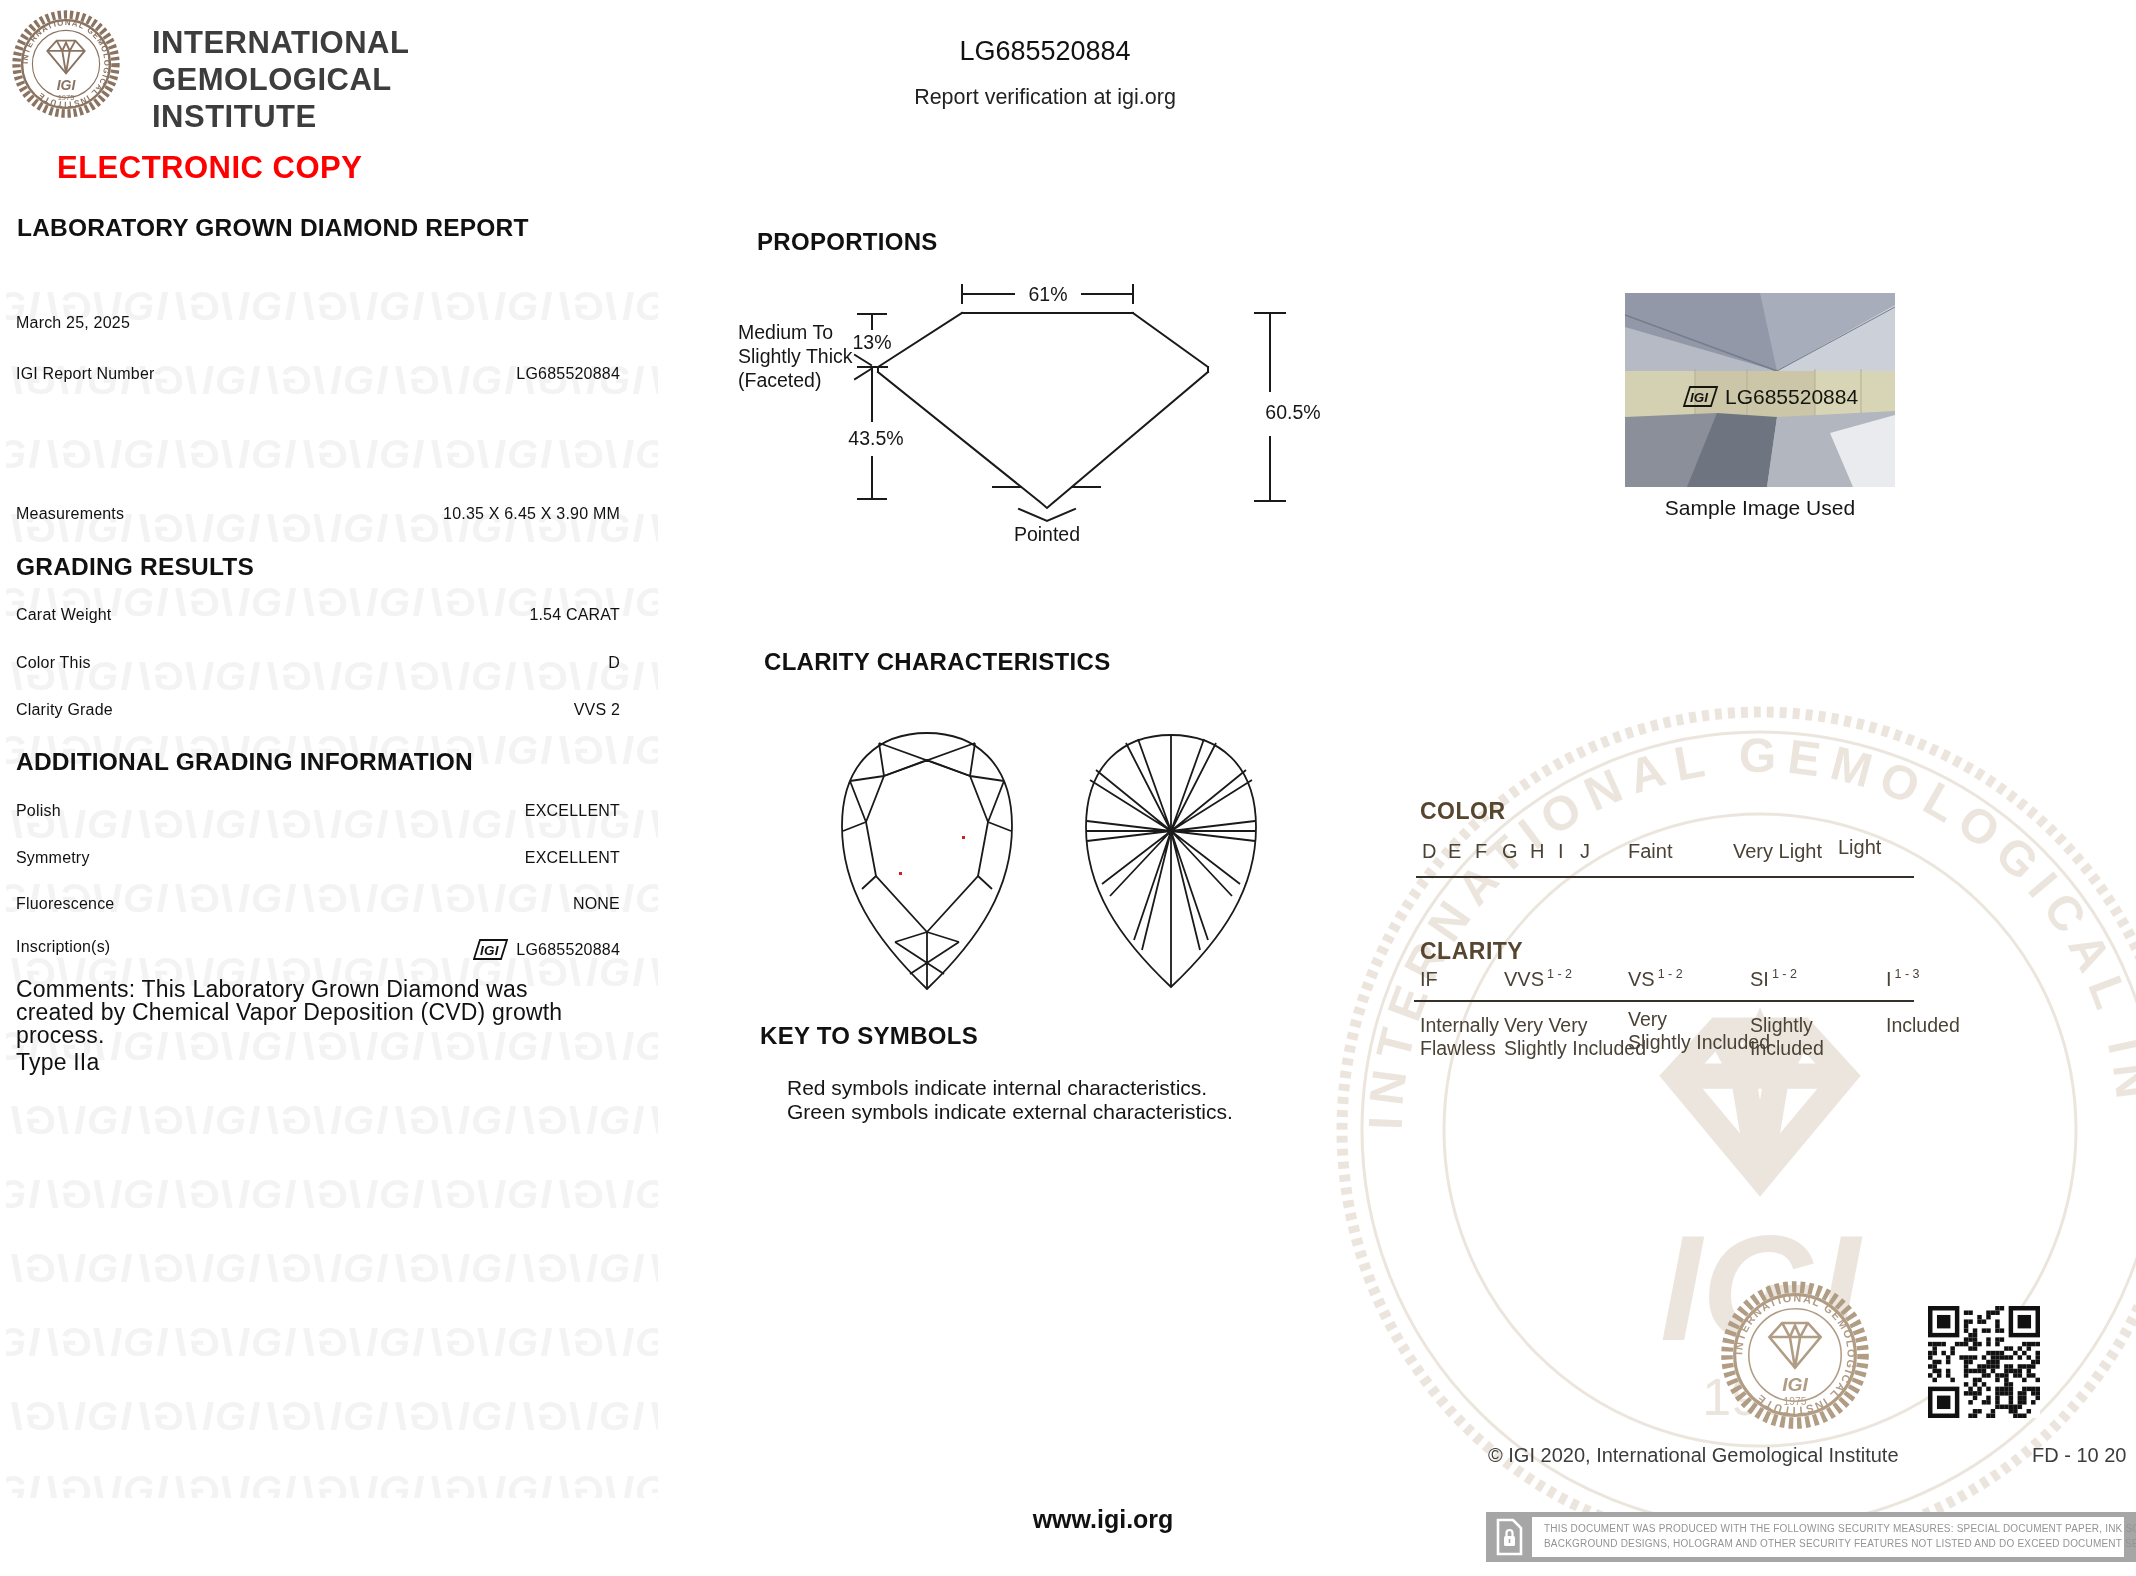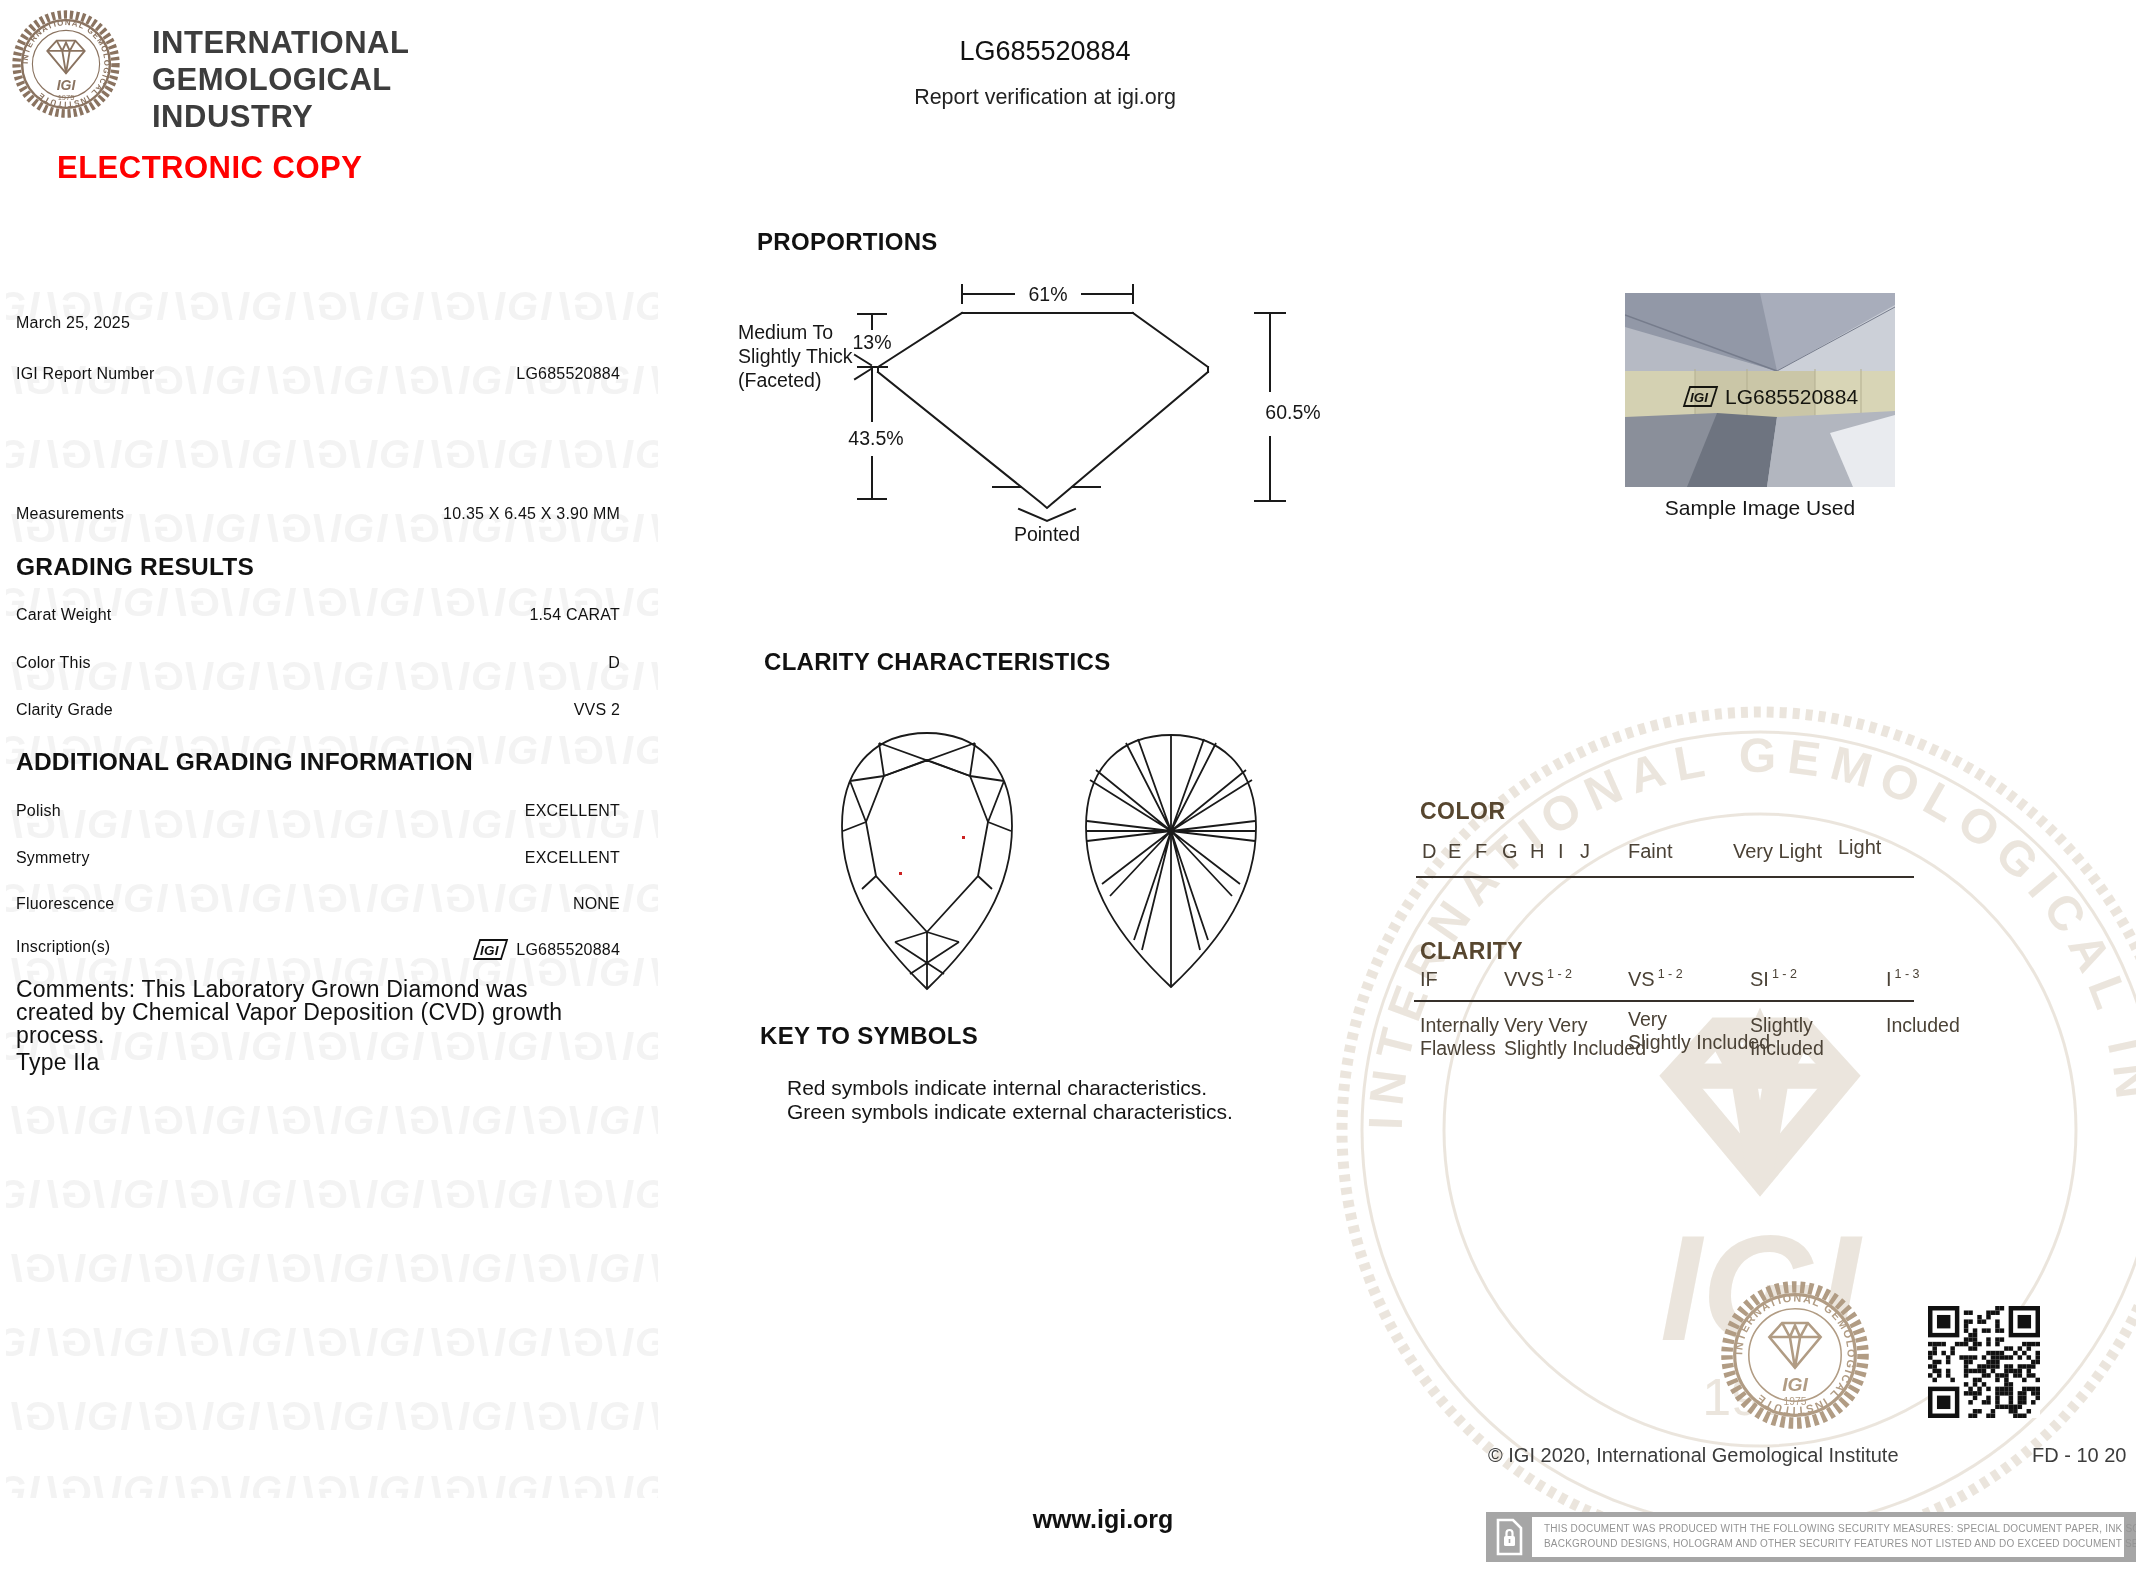--- a/index.html
+++ b/index.html
@@ -280,30 +280,31 @@
     <text x="430" y="715" text-anchor="middle" font-size="52" fill="#d8cdbc">1975</text>
   </svg>
 
   <svg class="abs z1" style="left:10px;top:8px;color:#8a7360" width="112" height="112" viewBox="0 0 120 120">
       <use href="#igiSeal"></use>
     </svg>
 
   <div class="org-name">
     <div>INTERNATIONAL</div>
     <div>GEMOLOGICAL</div>
-    <div>INDUSTRY</div>
+    <div>INSTITUTE</div>
   </div>
 
   <div class="ecopy">ELECTRONIC COPY</div>
 
   <div class="hdr-center z1">
     <div class="hdr-repno">LG685520884</div>
     <div class="hdr-verif">Report verification at igi.org</div>
   </div>
 
+  <div class="rtitle z1">LABORATORY GROWN DIAMOND REPORT</div>
 
   <div class="trow z1" style="top:314px">
     <span class="lbl">March 25, 2025</span>
   </div>
 
   <div class="trow z1" style="top:365px">
     <span class="lbl">IGI Report Number</span>
     <span class="valr">LG685520884</span>
   </div>
   <div class="trow z1" style="top:505px">

